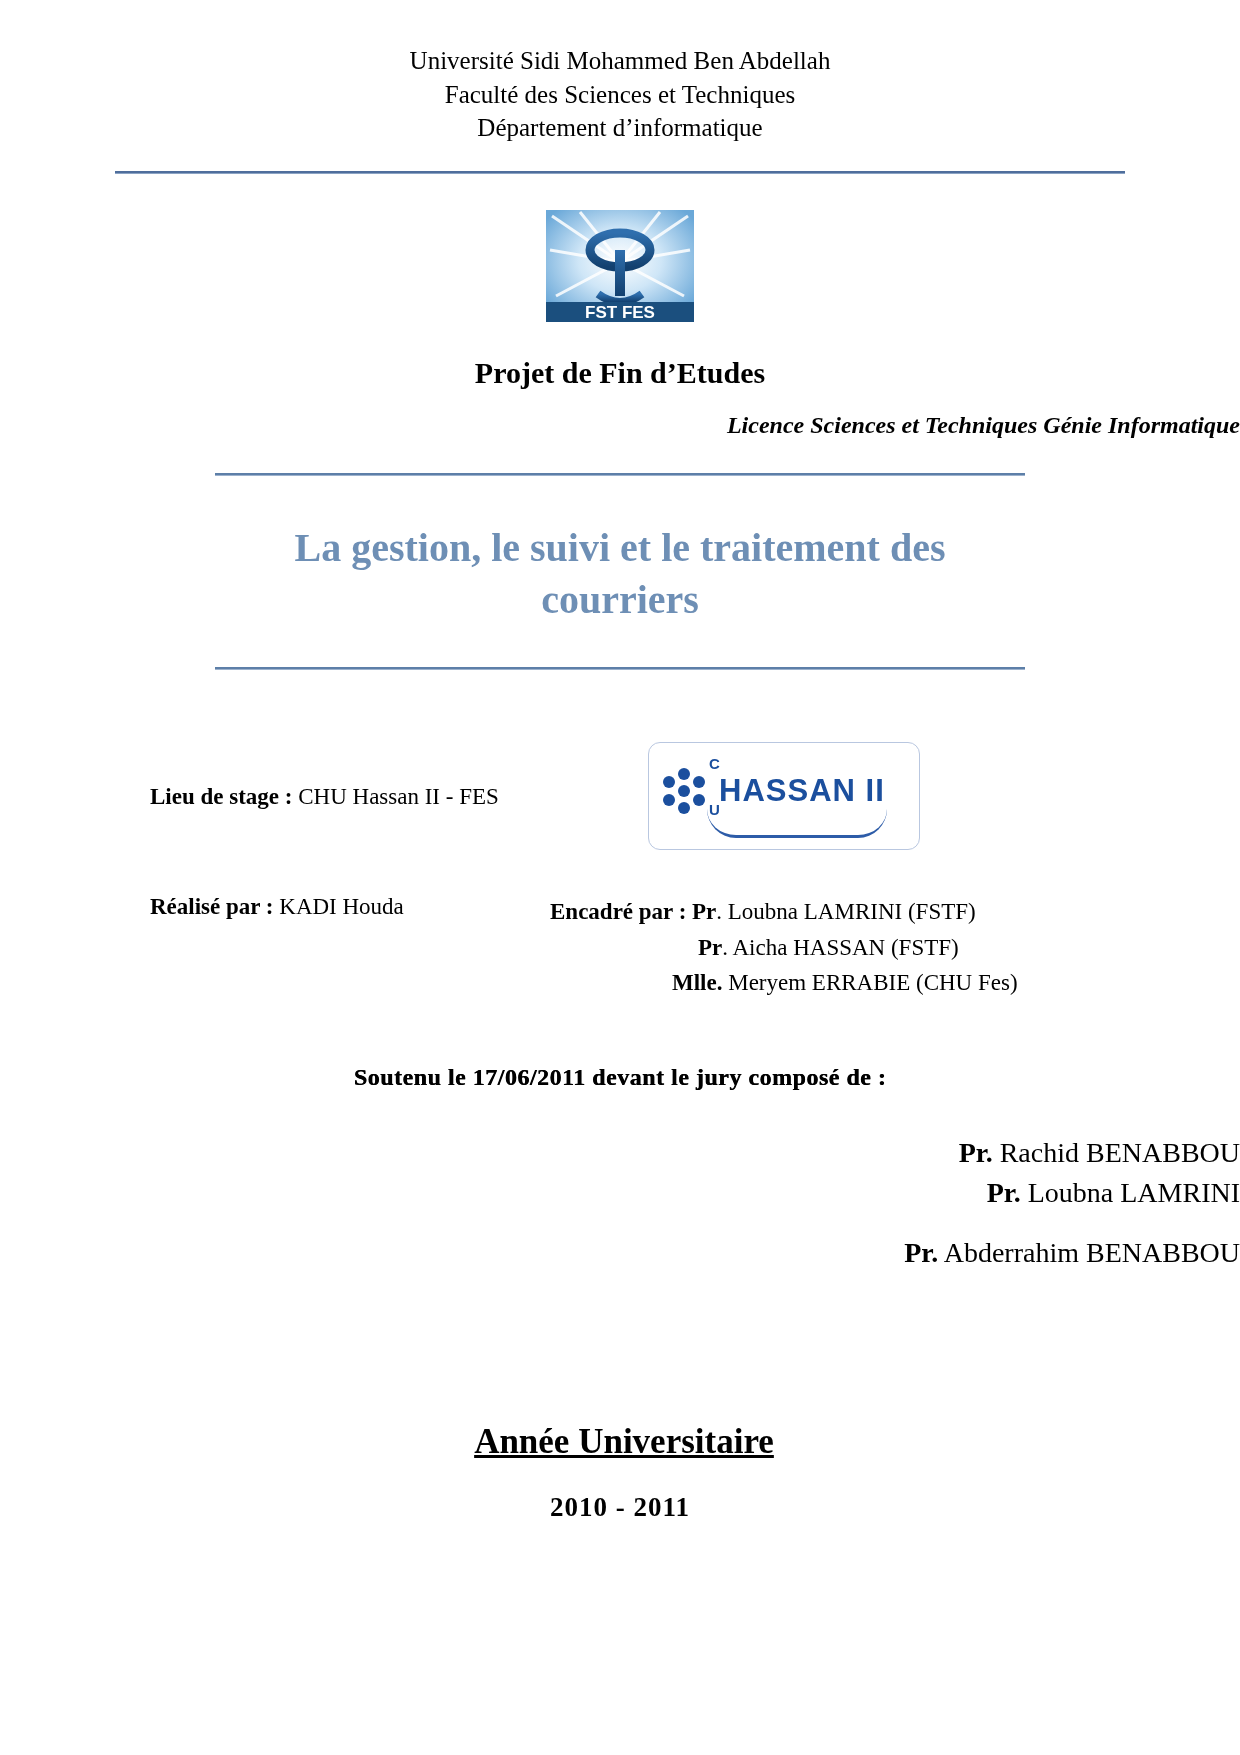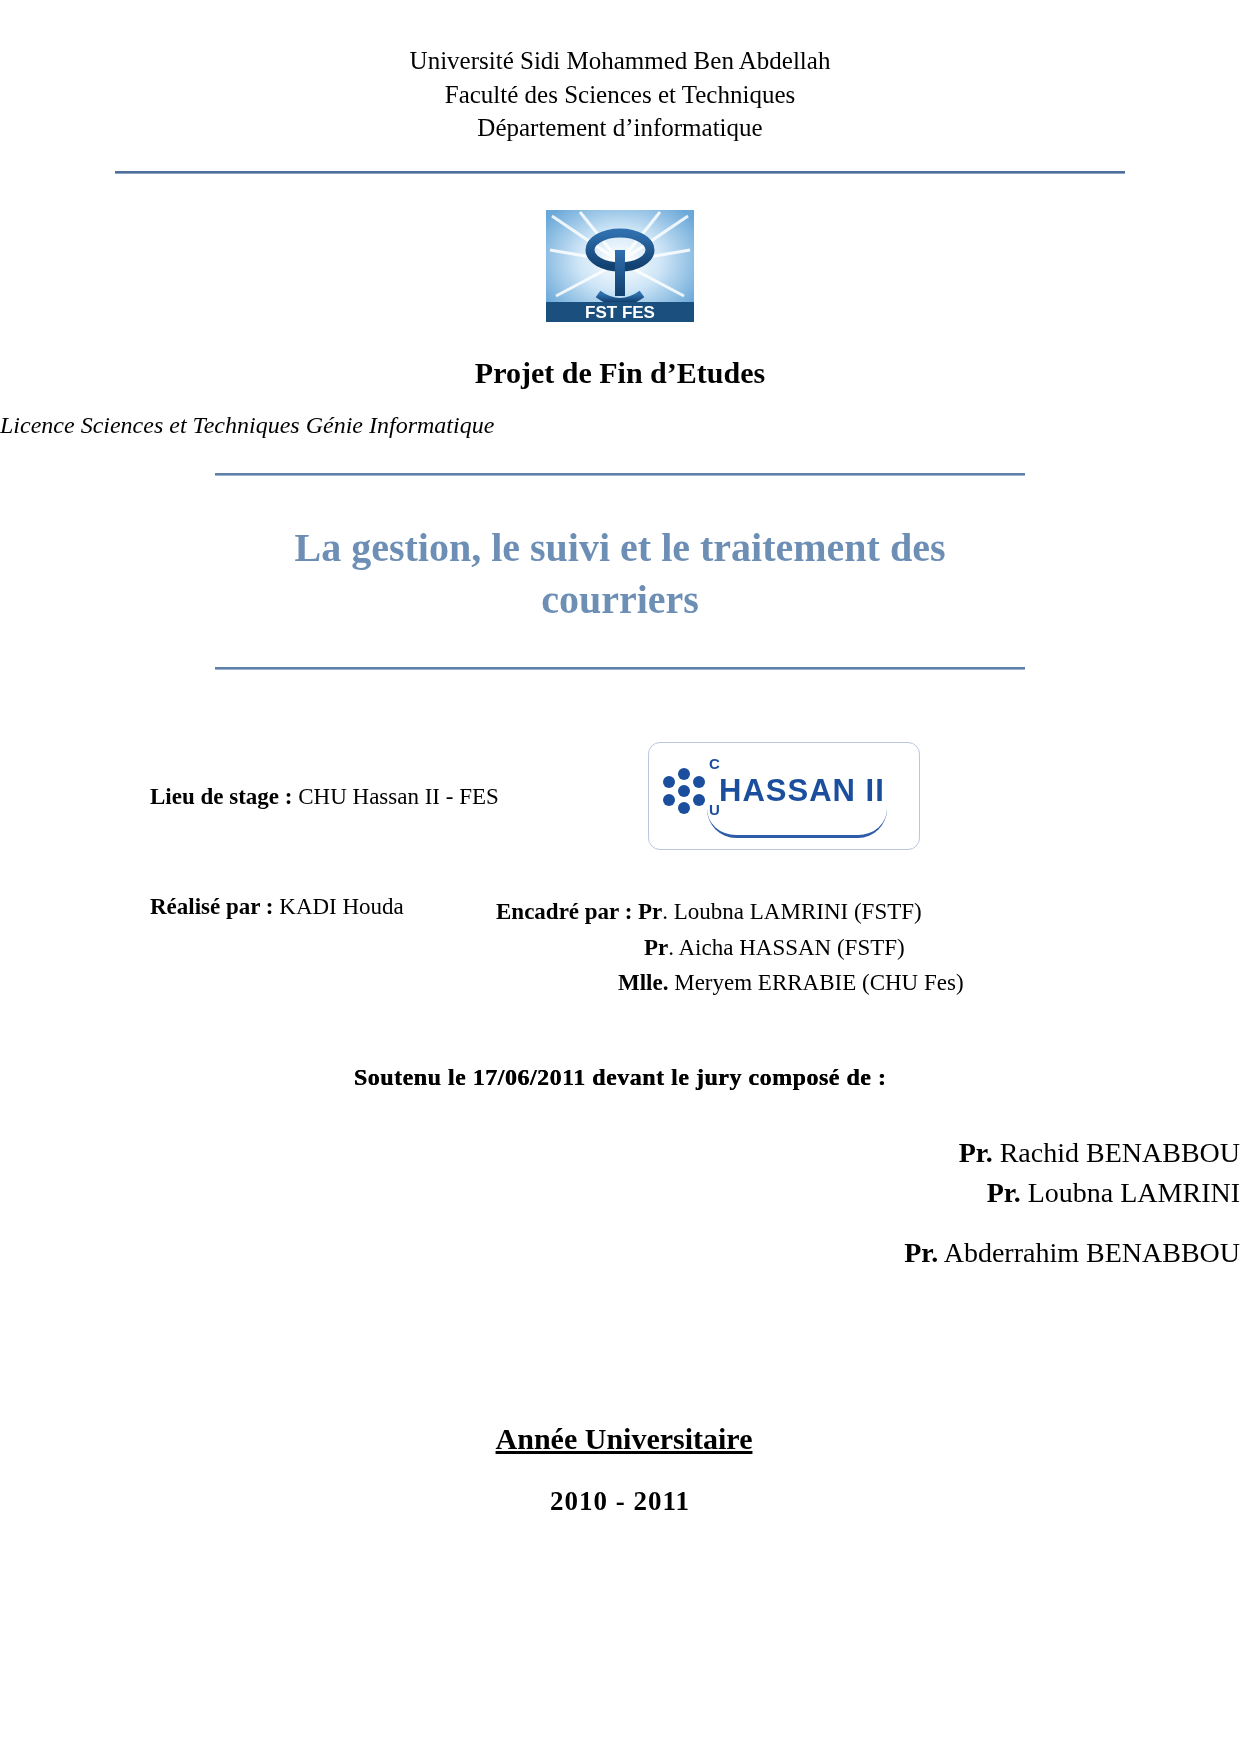--- a/index.html
+++ b/index.html
@@ -56,24 +56,25 @@
 
   
   .pfe-title {
     margin-top: 34px;
     text-align: center;
     font-size: 30px;
     font-weight: bold;
   }
   .pfe-sub {
     margin-top: 22px;
-    text-align: left;
+    text-align: right;
     font-size: 24px;
-    font-weight: normal;
+    font-weight: bold;
     font-style: italic;
+    padding-left: 40px;
   }
 
   .rule-mid {
     margin: 34px auto 0 auto;
     width: 810px;
     border-top: 2px solid #5d7fa8;
     border-bottom: 1px solid #9db2cd;
     height: 3px;
     box-sizing: border-box;
   }
@@ -180,21 +181,21 @@
     font-size: 23px;
   }
   .realise {
     position: absolute;
     left: 150px;
     top: 0px;
     text-align: right;
   }
   .encadre {
     position: absolute;
-    left: 496px;
+    left: 550px;
     top: 0px;
     line-height: 1.55;
   }
   .encadre .ln { white-space: nowrap; }
   .encadre .r2, .encadre .r3 { margin-left: 148px; }
   .encadre .r3 { margin-left: 122px; }
   b.bold { font-weight: bold; }
 
   .soutenu {
     margin-top: 40px;
@@ -211,21 +212,21 @@
     font-size: 28px;
     line-height: 1.42;
   }
   .jury .j1 { padding-left: 6px; }
   .jury .j2 { padding-left: 0px; }
   .jury .j3 { padding-left: 0; margin-top: 20px; }
 
   .annee {
     margin-top: 150px;
     text-align: center;
-    font-size: 30px;
+    font-size: 35px;
     font-weight: bold;
     margin-left: 8px;
   }
   .annee .u { text-decoration: underline; }
   .annee-year {
     margin-top: 30px;
     text-align: center;
     font-size: 27px;
     font-weight: bold;
     letter-spacing: 1px;

